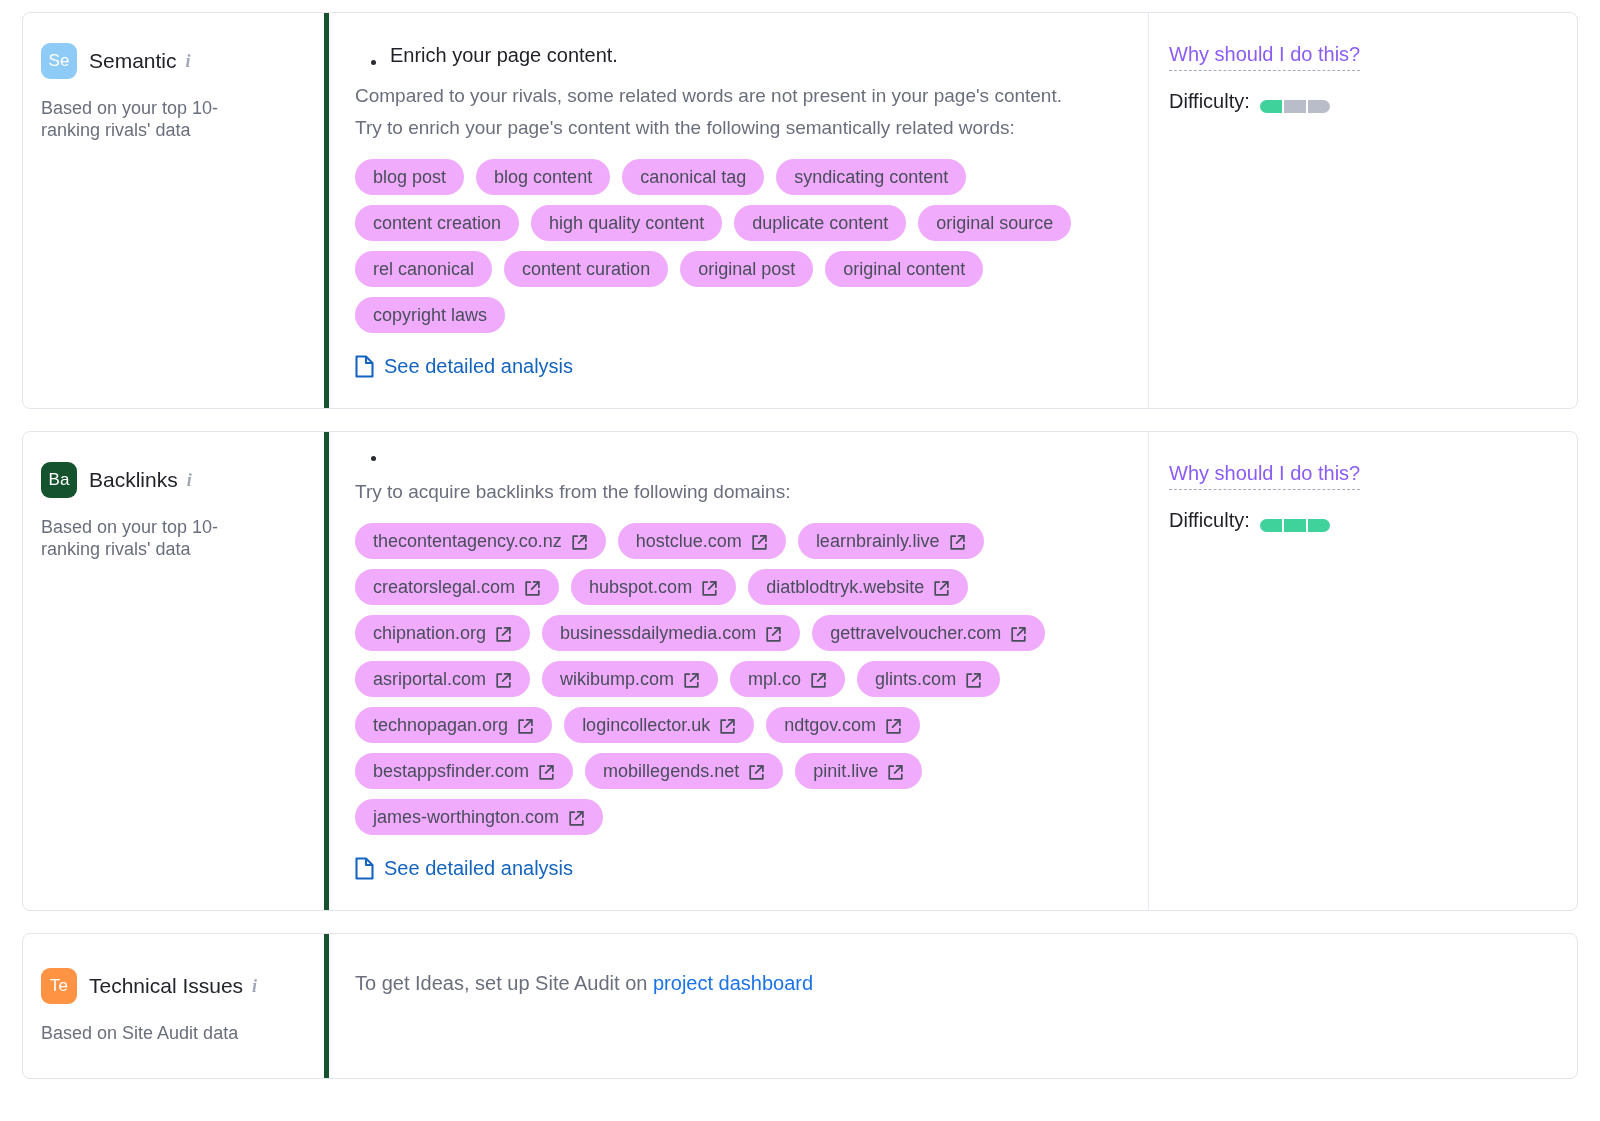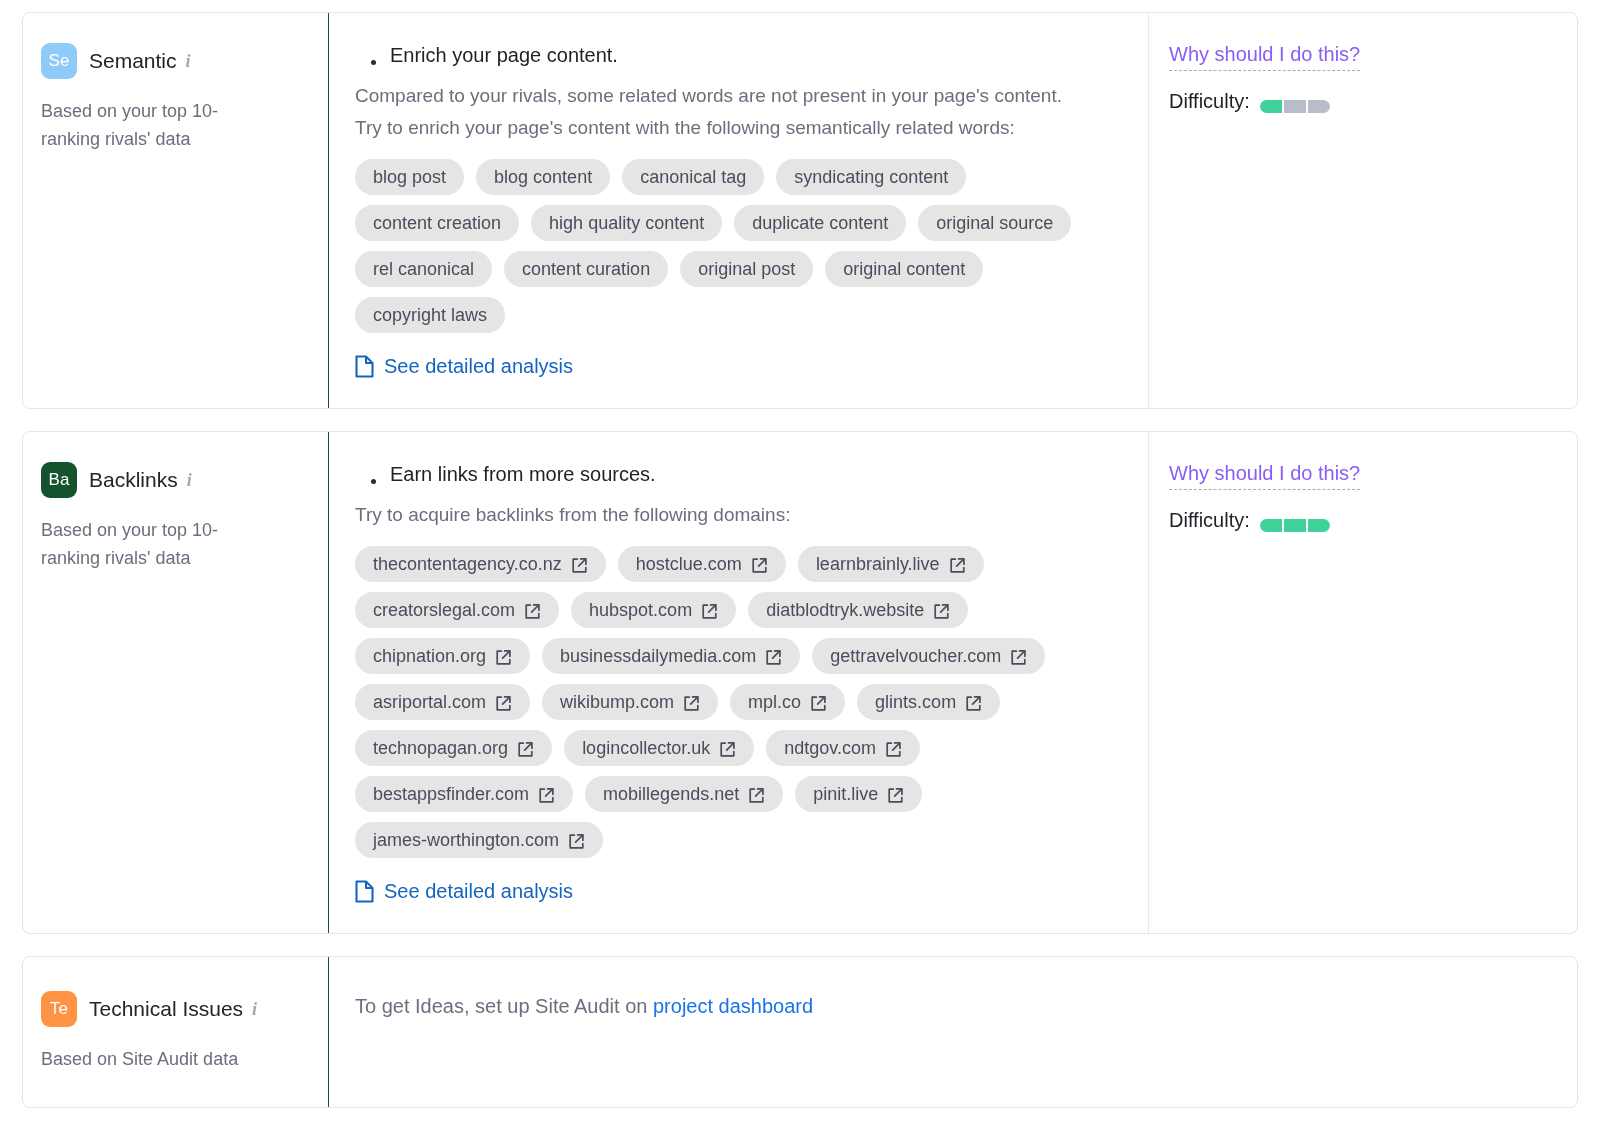--- a/index.html
+++ b/index.html
@@ -24,21 +24,21 @@
     background: #fff;
     display: flex;
     align-items: stretch;
     margin-bottom: 22px;
     overflow: hidden;
   }
   .card-left {
     width: 306px;
     flex: 0 0 306px;
     padding: 30px 36px 26px 18px;
-    border-right: 1px solid #14532d;
+    border-right: 5px solid #14532d;
   }
   .card-mid {
     flex: 1 1 auto;
     padding: 28px 24px 26px 26px;
     border-right: 1px solid #e8e8ee;
   }
   .card-mid.no-border { border-right: none; }
   .card-right {
     width: 428px;
     flex: 0 0 428px;
@@ -75,21 +75,21 @@
     font-size: 18px;
     color: #a3a7b5;
     font-weight: 700;
     margin-left: -3px;
     cursor: pointer;
     user-select: none;
   }
   .cat-sub {
     margin-top: 18px;
     font-size: 18px;
-    line-height: 28px;
+    line-height: 22px;
     color: #6b6f7d;
     max-width: 230px;
   }
 
   
   .bullet-row {
     display: flex;
     align-items: flex-end;
     gap: 14px;
     margin: 0 0 12px 16px;
@@ -114,21 +114,21 @@
     margin: 0 0 2px 0;
   }
   .pill-wrap {
     margin-top: 16px;
     display: flex;
     flex-wrap: wrap;
     gap: 10px 12px;
     max-width: 760px;
   }
   .pill {
-    background: #e5e5e5;
+    background: #f0abfc;
     border-radius: 18px;
     padding: 6px 18px;
     font-size: 18px;
     line-height: 24px;
     color: #4a4e5c;
     white-space: nowrap;
     display: inline-flex;
     align-items: center;
     gap: 9px;
   }
@@ -266,21 +266,20 @@
         <div class="badge" style="background:#14532d">Ba</div>
         <div class="cat-title">Backlinks</div>
         <span class="info-icon">i</span>
       </div>
       <div class="cat-sub">Based on your top 10-ranking rivals' data</div>
     </div>
 
     <div class="card-mid">
       <div class="bullet-row">
         <span class="bullet-dot"></span>
-        <span class="bullet-text">Earn links from more sources.</span>
       </div>
       <p class="para">Try to acquire backlinks from the following domains:</p>
       <div class="pill-wrap" id="backlink-domains">
           <span class="pill link">
             <span>thecontentagency.co.nz</span>
             <span class="ext-ico">
               <svg width="17" height="17" viewBox="0 0 17 17" fill="none" xmlns="http://www.w3.org/2000/svg">
                 <path d="M6.3 2.2H2.2v12.6h12.6v-4.1" stroke="#4a4e5c" stroke-width="1.7" stroke-linecap="round" stroke-linejoin="round"></path>
                 <path d="M9.6 1.9h5.3v5.3" stroke="#4a4e5c" stroke-width="1.7" stroke-linecap="round" stroke-linejoin="round"></path>
                 <path d="M14.6 2.2L7.6 9.2" stroke="#4a4e5c" stroke-width="1.7" stroke-linecap="round"></path>

